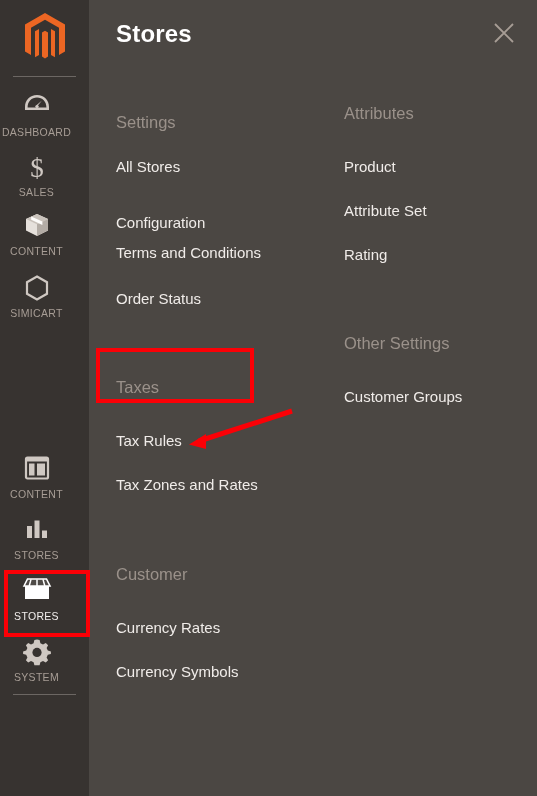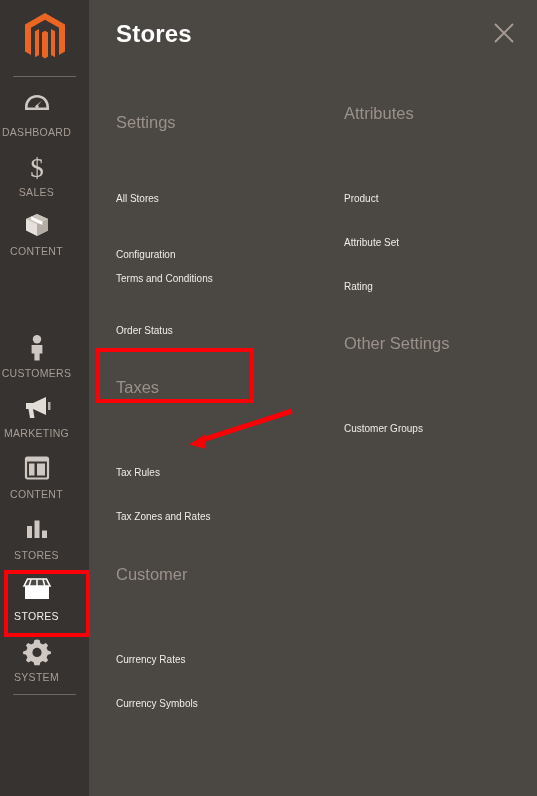--- a/index.html
+++ b/index.html
@@ -122,26 +122,25 @@
   #col-right { left: 255px; width: 190px; }
 
   .group-title {
     position: absolute;
     font-size: 16.5px;
     color: #9a918a;
     white-space: nowrap;
   }
   .menu-link {
     position: absolute;
-    font-size: 10px;
+    font-size: 15px;
     color: #f0ece9;
     white-space: nowrap;
     text-decoration: none;
     cursor: pointer;
-    margin-top: 35px;
   }
 
   
   #taxes-highlight {
     position: absolute;
     left: 96px;
     top: 348px;
     width: 158px;
     height: 55px;
     border: 4px solid #fb0006;
@@ -197,41 +196,30 @@
       <svg width="28" height="26" viewBox="0 0 28 26">
         <path d="M14 2 L25 7 L25 18.5 L14 24 L3 18.5 L3 7 Z" fill="#e6e1dc"></path>
         <path d="M14 2 L25 7 L14 12.2 L3 7 Z" fill="#c9c2bb"></path>
         <path d="M14 12.2 L25 7 L25 18.5 L14 24 Z" fill="#b3aca5"></path>
         <path d="M8.2 4.4 L19.4 9.6 L19.4 13 L8.2 7.8 Z" fill="#fefdfb"></path>
       </svg>
     </span>
     <span class="nav-label">CONTENT</span>
   </a>
 
-
-  <a class="nav-item" style="top:334px">
-    <span class="nav-icon">
-      <svg width="22" height="28" viewBox="0 0 22 28">
-        <circle cx="11" cy="5.2" r="4.2" fill="#cfc8c2"></circle>
-        <path d="M5.6 11 L16.4 11 L16.4 19.5 L13.6 19.5 L13.6 26.5 L8.4 26.5 L8.4 19.5 L5.6 19.5 Z" fill="#cfc8c2"></path>
-      </svg>
-    </span>
-    <span class="nav-label">CUSTOMERS</span>
-  </a>
-
-  <a class="nav-item" style="top:394px">
-    <span class="nav-icon">
-      <svg width="30" height="26" viewBox="0 0 30 26">
-        <path d="M4 9 L11 9 L24 3 L24 21 L11 15 L4 15 Z" fill="#e3ddd7"></path>
-        <path d="M6.5 15 L11 15 L12.5 24 L8 24 Z" fill="#e3ddd7"></path>
-        <path d="M26 8 L28.5 8 L28.5 16 L26 16 Z" fill="#b3aca5"></path>
-      </svg>
-    </span>
-    <span class="nav-label">MARKETING</span>
-  </a>
+  <a class="nav-item" style="top:274px">
+    <span class="nav-icon">
+      <svg width="26" height="28" viewBox="0 0 26 28">
+        <path d="M13 2.5 L23 8.2 L23 19.8 L13 25.5 L3 19.8 L3 8.2 Z" fill="none" stroke="#cfc8c2" stroke-width="2.2"></path>
+      </svg>
+    </span>
+    <span class="nav-label">SIMICART</span>
+  </a>
+
+
 
   <a class="nav-item" style="top:455px">
     <span class="nav-icon">
       <svg width="26" height="26" viewBox="0 0 26 26">
         <rect x="2" y="2.5" width="22" height="21" rx="1.5" fill="none" stroke="#cfc8c2" stroke-width="2.2"></rect>
         <rect x="5" y="8.5" width="5.5" height="12" fill="#cfc8c2"></rect>
         <rect x="13" y="8.5" width="8" height="12" fill="#cfc8c2"></rect>
         <rect x="2" y="2.5" width="22" height="4" fill="#cfc8c2"></rect>
       </svg>
     </span>
@@ -285,21 +273,21 @@
     <svg width="34" height="34" viewBox="0 0 34 34">
       <path d="M8 8 L26 26 M26 8 L8 26" stroke="#a79d95" stroke-width="1.9" fill="none"></path>
     </svg>
   </div>
 
   <div class="col" id="col-left">
 
     <div class="group-title" style="top:113px">Settings</div>
     <a class="menu-link" style="top:158px">All Stores</a>
     <a class="menu-link" style="top:214px">Configuration</a>
-    <a class="menu-link" style="top:238px">Terms and Conditions</a>
+    <a class="menu-link" style="top:244px">Terms and Conditions</a>
     <a class="menu-link" style="top:290px">Order Status</a>
 
     <div class="group-title" style="top:378px">Taxes</div>
     <a class="menu-link" style="top:432px">Tax Rules</a>
     <a class="menu-link" style="top:476px">Tax Zones and Rates</a>
 
     <div class="group-title" style="top:565px">Customer</div>
     <a class="menu-link" style="top:619px">Currency Rates</a>
     <a class="menu-link" style="top:663px">Currency Symbols</a>
 

